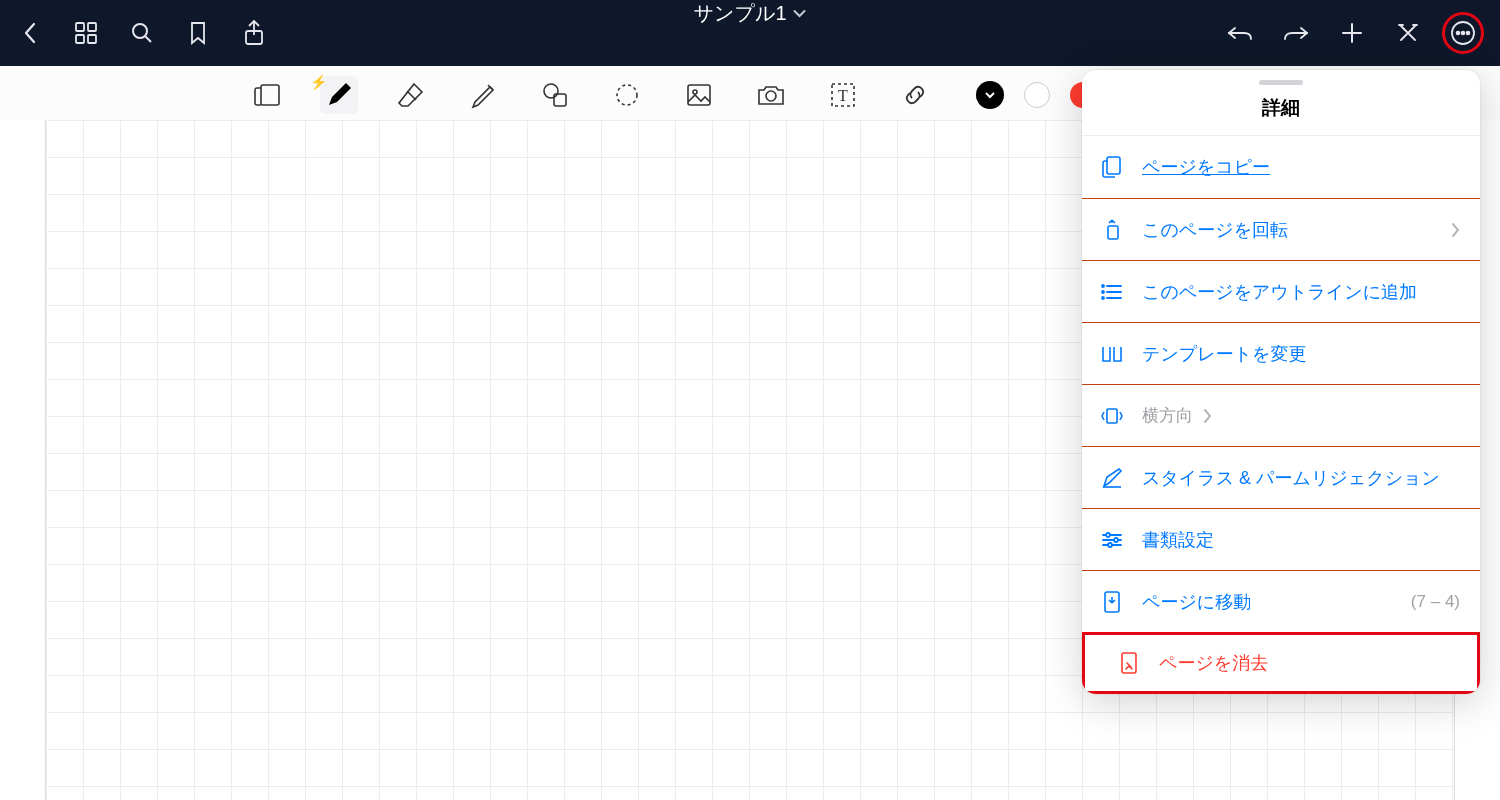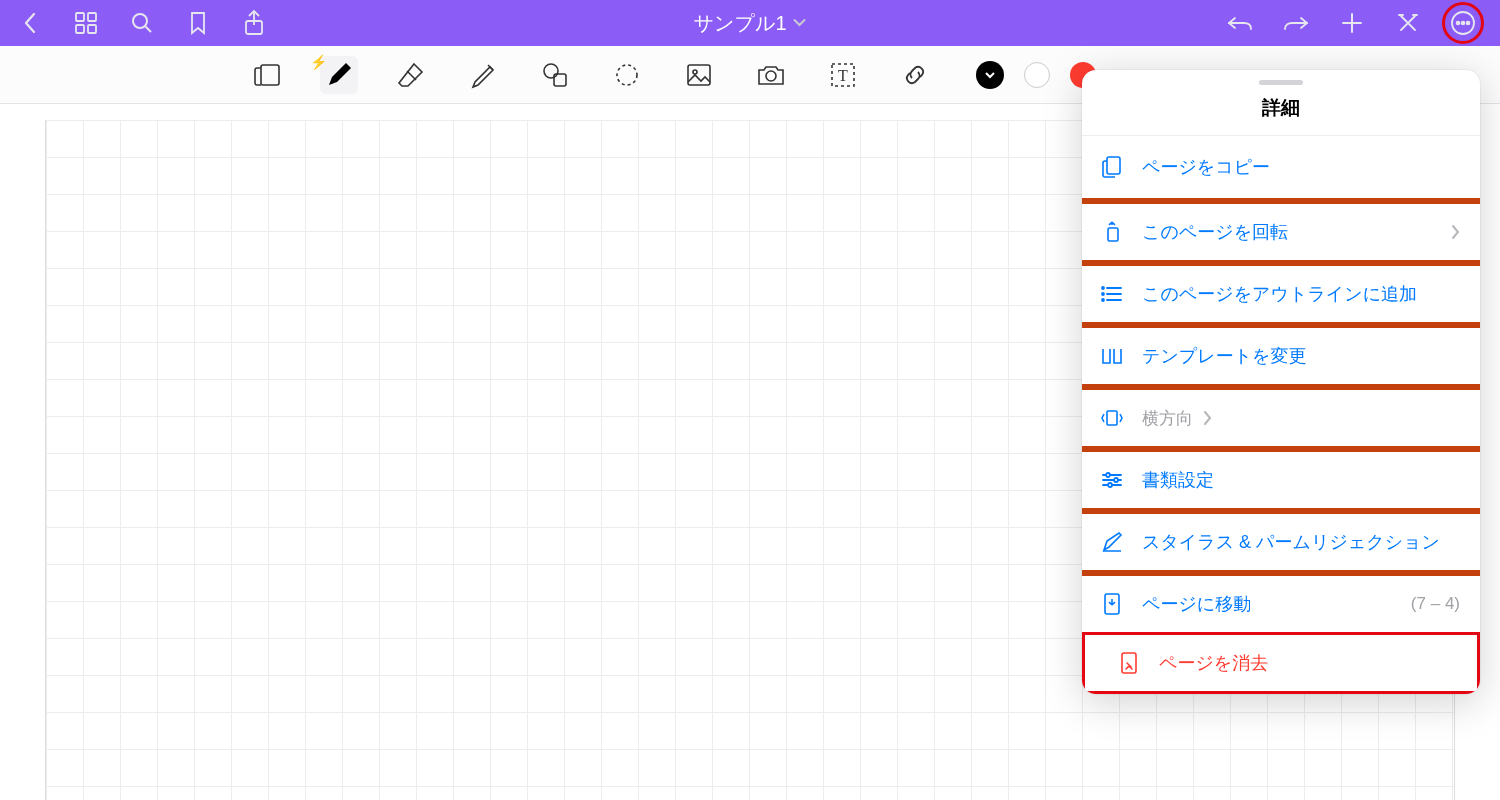--- a/index.html
+++ b/index.html
@@ -6,24 +6,23 @@
   body {
     font-family: -apple-system, "Hiragino Sans", "Hiragino Kaku Gothic ProN", sans-serif;
     width: 1500px;
     height: 800px;
     overflow: hidden;
     background: #fff;
   }
 
   
   .topbar {
-    height: 46px;
-    background: #8b5cf6;
+    height: 66px;
+    background: #0f172a;
     display: flex;
-    align-items: center;
     padding: 0 16px;
     color: #e6e7ee;
     position: relative;
   }
   .topbar-left, .topbar-right {
     display: flex;
     align-items: center;
     gap: 28px;
   }
   .topbar-right { margin-left: auto; }
@@ -148,27 +147,27 @@
     padding: 4px 0 14px;
   }
   .popover-list {
     border-top:1px solid #ededef;
   }
   .popover-item {
     display:flex;
     align-items:center;
     height: 62px;
     padding: 0 20px 0 18px;
-    border-top:6px solid #c2410c;
+    border-top:1px solid #c2410c;
     cursor:pointer;
     font-size: 18px;
     color: #007aff;
     gap: 18px;
   }
-  .popover-item:first-child { border-top:none; }
+  .popover-item:first-child { border-top:none;text-decoration:underline; }
   .popover-item .item-icon {
     width: 24px;
     display:flex; align-items:center; justify-content:center;
     flex-shrink:0;
   }
   .popover-item .item-label { flex:1; }
   .popover-item .item-trail {
     color:#a0a0a6;
     font-size:17px;
     display:flex;
@@ -407,44 +406,44 @@
       <span class="item-trail">
         <span>横方向</span>
         <svg width="9" height="16" viewBox="0 0 9 16" fill="none" stroke="#b6b6bc" stroke-width="2" stroke-linecap="round">
             <polyline points="2,2 7,8 2,14"></polyline>
           </svg>
       </span>
     </div>
 
     <div class="popover-item">
       <span class="item-icon">
+        <svg width="22" height="22" viewBox="0 0 22 22" fill="none" stroke="currentColor" stroke-width="1.6">
+            <path d="M3 19l3-9L18 2l2 2L8 16l-5 3z"></path>
+            <line x1="2" y1="20" x2="20" y2="20"></line>
+          </svg>
+      </span>
+      <span class="item-label">スタイラス &amp; パームリジェクション</span>
+    </div>
+
+    <div class="popover-item">
+      <span class="item-icon">
         <svg width="22" height="18" viewBox="0 0 22 18" fill="none" stroke="currentColor" stroke-width="1.8" stroke-linecap="round">
             <line x1="2" y1="4" x2="20" y2="4"></line>
             <line x1="2" y1="9" x2="20" y2="9"></line>
             <line x1="2" y1="14" x2="20" y2="14"></line>
             <circle cx="7" cy="4" r="2" fill="#fff"></circle>
             <circle cx="15" cy="9" r="2" fill="#fff"></circle>
             <circle cx="9" cy="14" r="2" fill="#fff"></circle>
           </svg>
       </span>
       <span class="item-label">書類設定</span>
     </div>
 
     <div class="popover-item">
       <span class="item-icon">
-        <svg width="22" height="22" viewBox="0 0 22 22" fill="none" stroke="currentColor" stroke-width="1.6">
-            <path d="M3 19l3-9L18 2l2 2L8 16l-5 3z"></path>
-            <line x1="2" y1="20" x2="20" y2="20"></line>
-          </svg>
-      </span>
-      <span class="item-label">スタイラス &amp; パームリジェクション</span>
-    </div>
-
-    <div class="popover-item">
-      <span class="item-icon">
         <svg width="20" height="24" viewBox="0 0 20 24" fill="none" stroke="currentColor" stroke-width="1.6">
             <rect x="3" y="2" width="14" height="20" rx="2"></rect>
             <path d="M10 7v6m0 0l-3-3m3 3l3-3"></path>
           </svg>
       </span>
       <span class="item-label">ページに移動</span>
       <span class="item-trail">(7 – 4)</span>
     </div>
 
     <div class="popover-item danger highlight-box">

